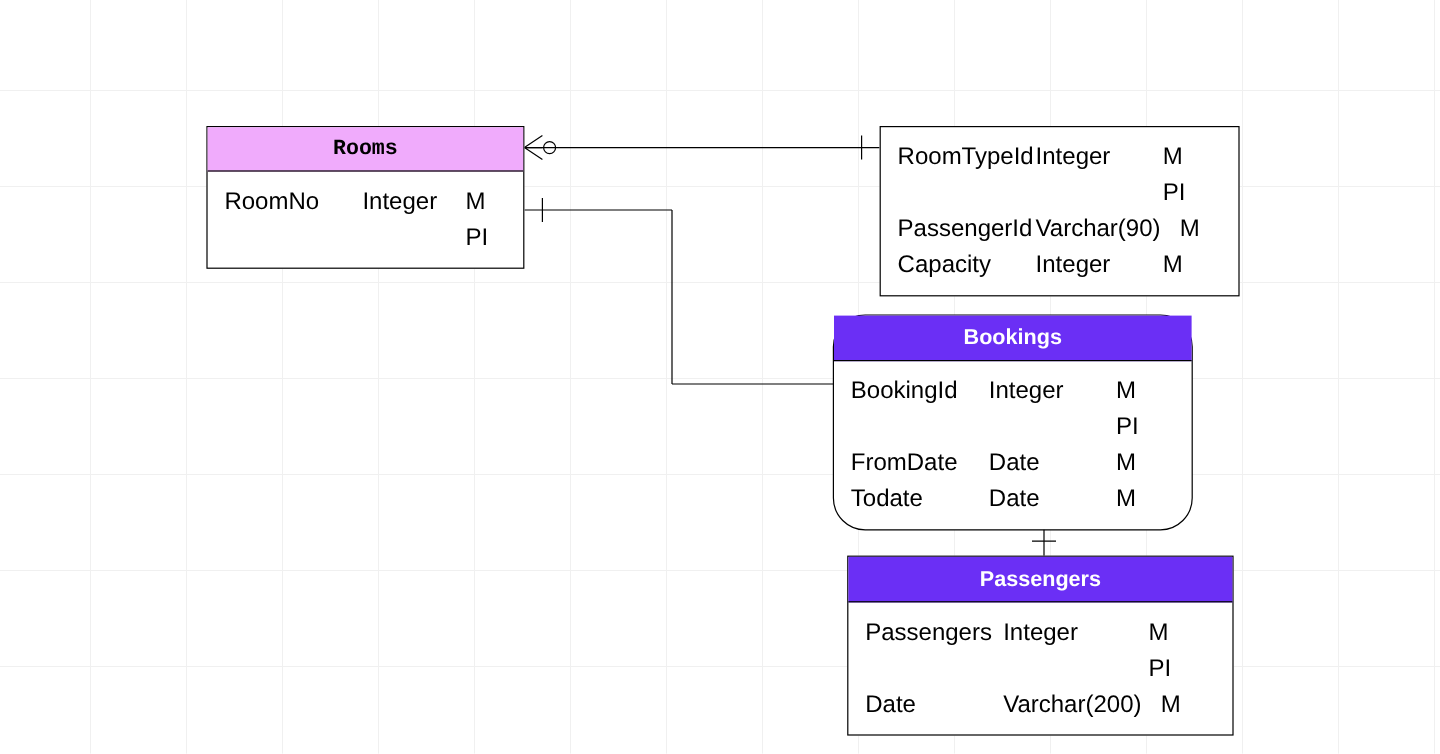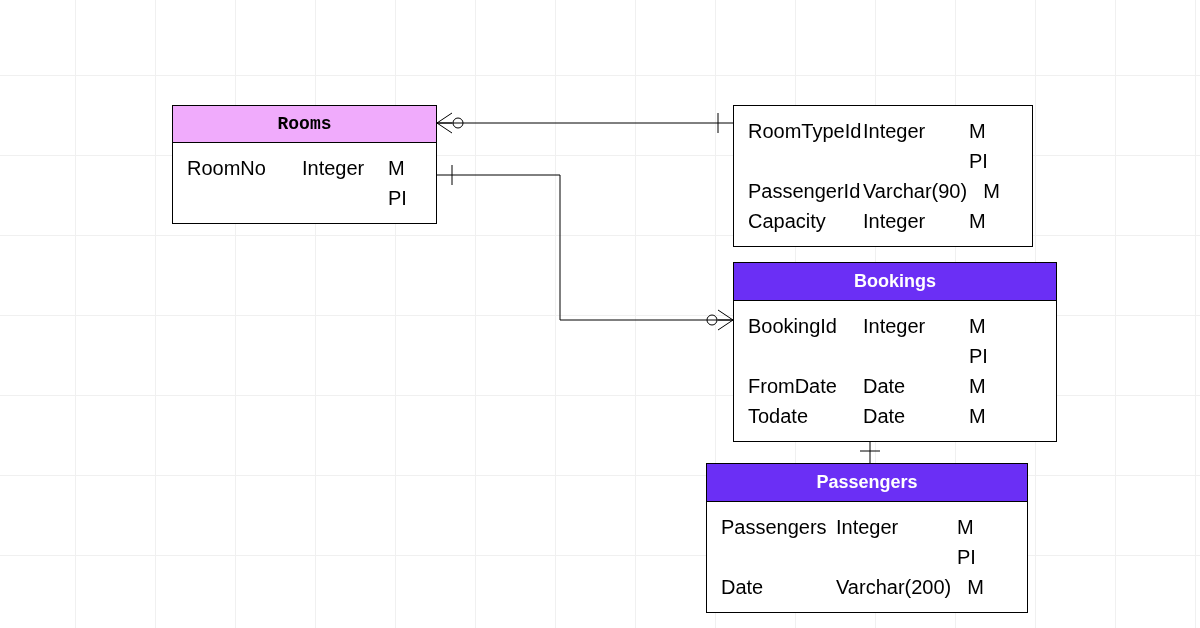--- a/index.html
+++ b/index.html
@@ -122,21 +122,21 @@
       <span class="attr-flags">M</span>
     </div>
     <div class="attr-row">
       <span class="attr-name">Capacity</span>
       <span class="attr-type">Integer</span>
       <span class="attr-flags">M</span>
     </div>
   </div>
 </div>
 
-<div class="entity" style="left:733px; top:262px; width:324px;">
+<div class="entity" style="left:694px; top:262px; width:300px;border-radius:27px;">
   <div class="entity-header purple">
     <span>Bookings</span>
   </div>
   <div class="entity-body">
     <div class="attr-row">
       <span class="attr-name">BookingId</span>
       <span class="attr-type">Integer</span>
       <span class="attr-flags">M PI</span>
     </div>
     <div class="attr-row">

